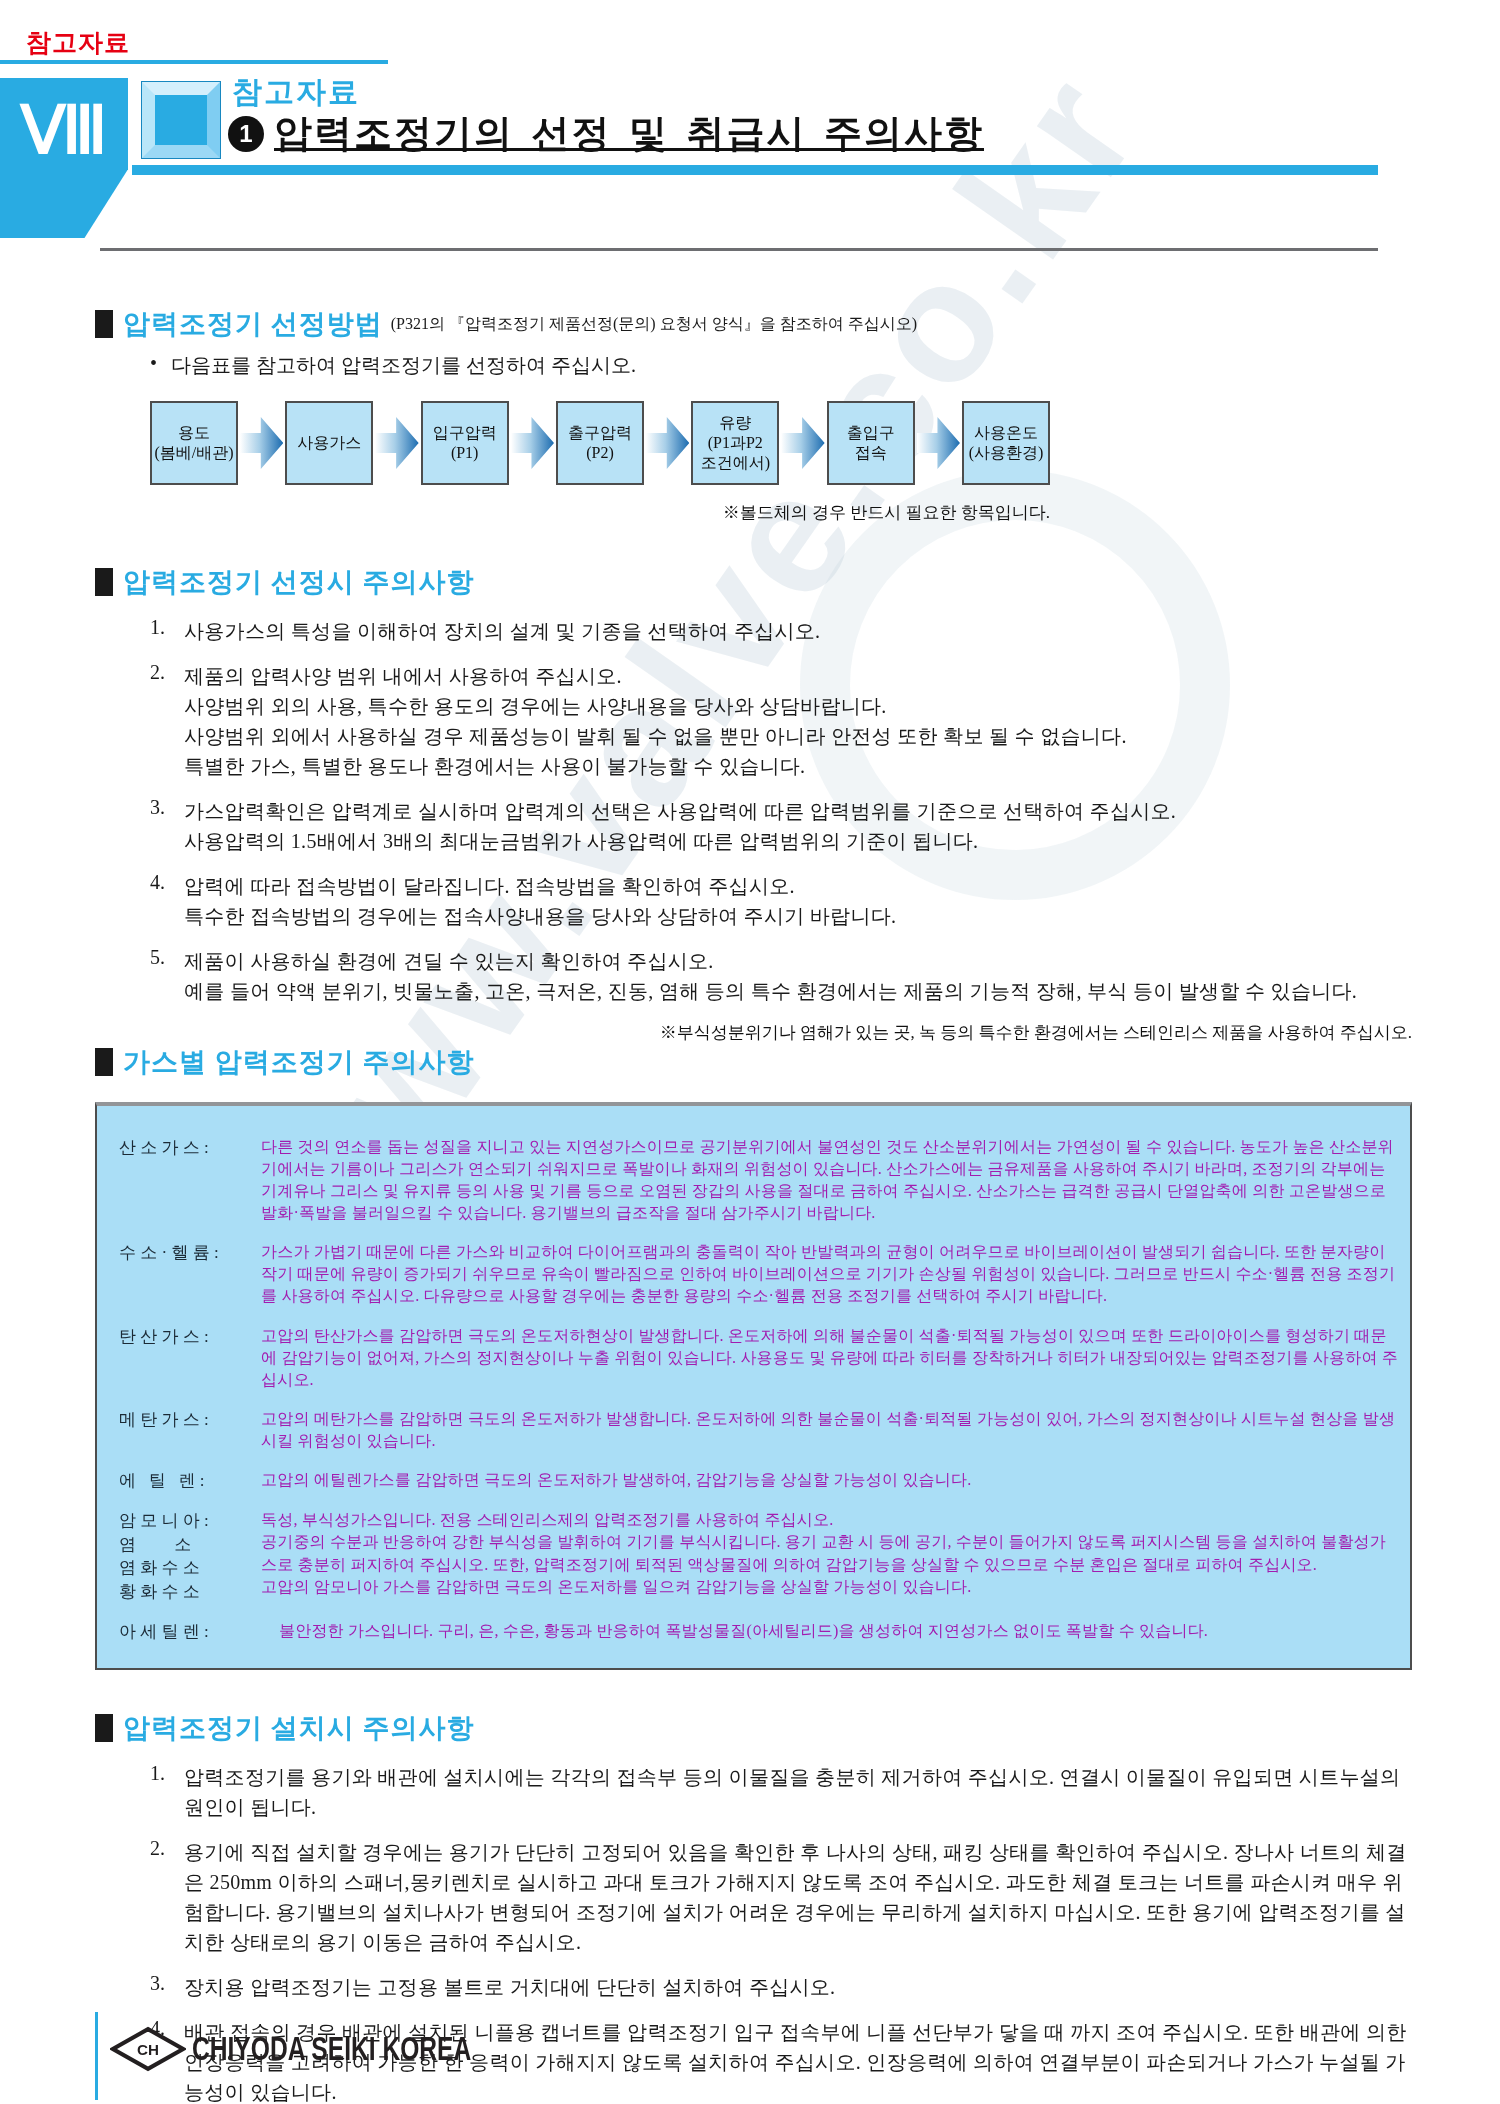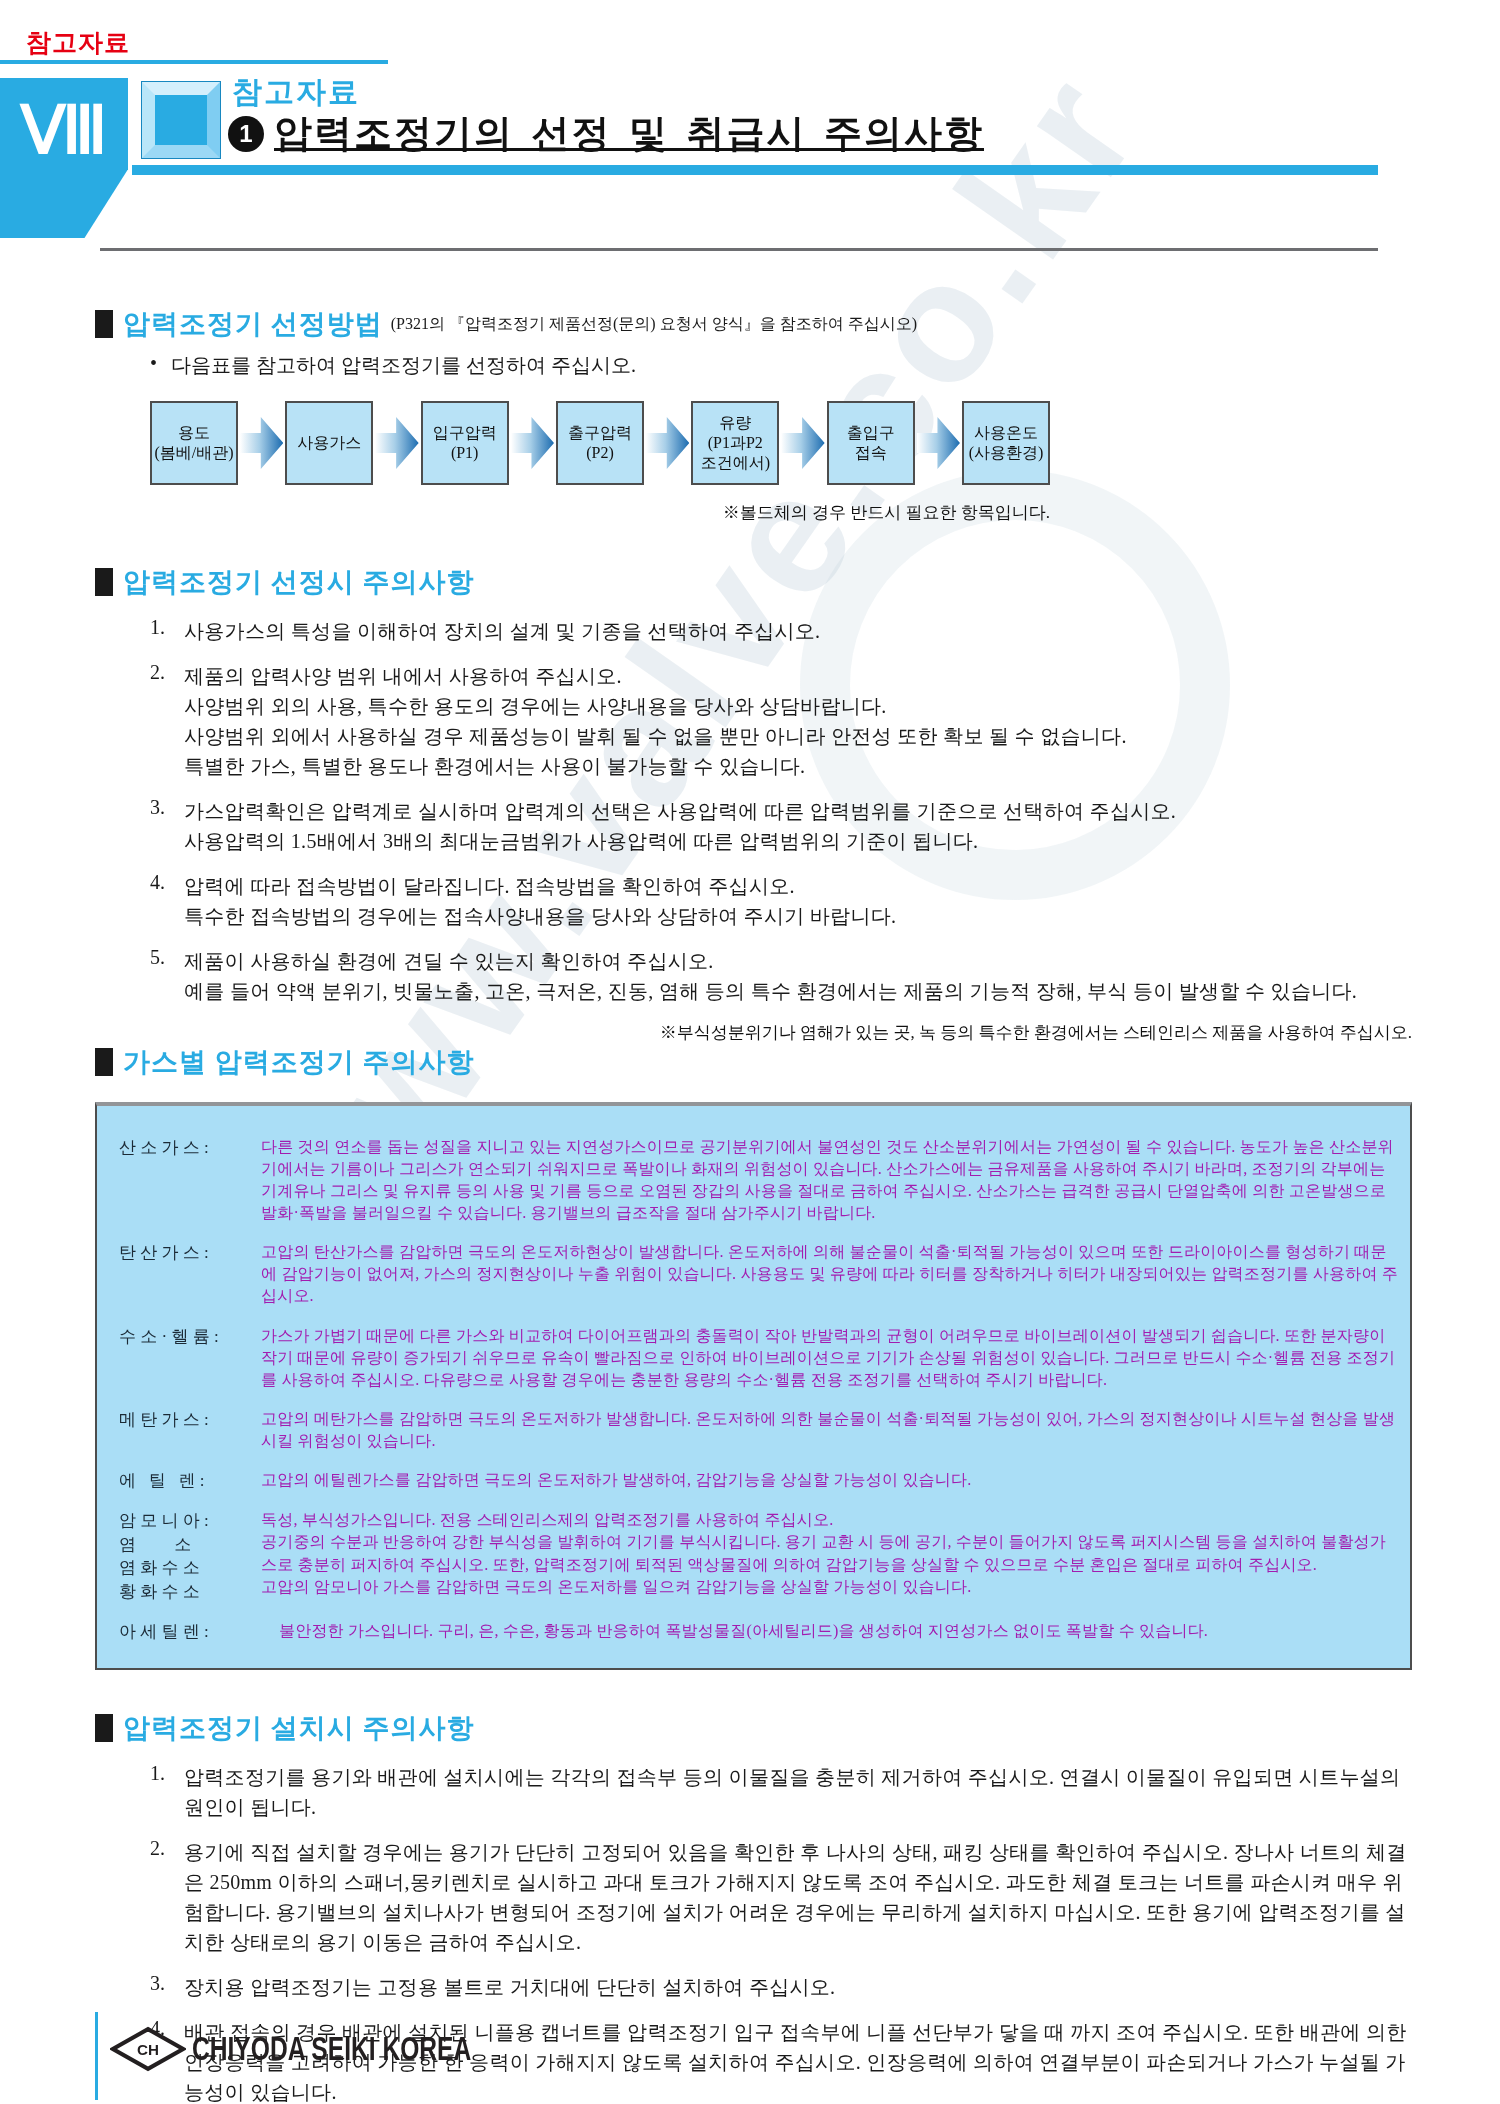--- a/index.html
+++ b/index.html
@@ -171,26 +171,26 @@
       <div class="section-head">
         <span class="sq"></span>
         <span class="sh-title">가스별 압력조정기 주의사항</span>
       </div>
       <div class="gasbox">
         <div class="gasrow">
           <div class="gaslabel">산 소 가 스 :</div>
           <div class="gastext">다른 것의 연소를 돕는 성질을 지니고 있는 지연성가스이므로 공기분위기에서 불연성인 것도 산소분위기에서는 가연성이 될 수 있습니다. 농도가 높은 산소분위기에서는 기름이나 그리스가 연소되기 쉬워지므로 폭발이나 화재의 위험성이 있습니다. 산소가스에는 금유제품을 사용하여 주시기 바라며, 조정기의 각부에는 기계유나 그리스 및 유지류 등의 사용 및 기름 등으로 오염된 장갑의 사용을 절대로 금하여 주십시오. 산소가스는 급격한 공급시 단열압축에 의한 고온발생으로 발화·폭발을 불러일으킬 수 있습니다. 용기밸브의 급조작을 절대 삼가주시기 바랍니다.</div>
         </div>
         <div class="gasrow">
+          <div class="gaslabel">수 소 · 헬 륨 :</div>
+          <div class="gastext">가스가 가볍기 때문에 다른 가스와 비교하여 다이어프램과의 충돌력이 작아 반발력과의 균형이 어려우므로 바이브레이션이 발생되기 쉽습니다. 또한 분자량이 작기 때문에 유량이 증가되기 쉬우므로 유속이 빨라짐으로 인하여 바이브레이션으로 기기가 손상될 위험성이 있습니다. 그러므로 반드시 수소·헬륨 전용 조정기를 사용하여 주십시오. 다유량으로 사용할 경우에는 충분한 용량의 수소·헬륨 전용 조정기를 선택하여 주시기 바랍니다.</div>
+        </div>
+        <div class="gasrow">
           <div class="gaslabel">탄 산 가 스 :</div>
           <div class="gastext">고압의 탄산가스를 감압하면 극도의 온도저하현상이 발생합니다. 온도저하에 의해 불순물이 석출·퇴적될 가능성이 있으며 또한 드라이아이스를 형성하기 때문에 감압기능이 없어져, 가스의 정지현상이나 누출 위험이 있습니다. 사용용도 및 유량에 따라 히터를 장착하거나 히터가 내장되어있는 압력조정기를 사용하여 주십시오.</div>
-        </div>
-        <div class="gasrow">
-          <div class="gaslabel">수 소 · 헬 륨 :</div>
-          <div class="gastext">가스가 가볍기 때문에 다른 가스와 비교하여 다이어프램과의 충돌력이 작아 반발력과의 균형이 어려우므로 바이브레이션이 발생되기 쉽습니다. 또한 분자량이 작기 때문에 유량이 증가되기 쉬우므로 유속이 빨라짐으로 인하여 바이브레이션으로 기기가 손상될 위험성이 있습니다. 그러므로 반드시 수소·헬륨 전용 조정기를 사용하여 주십시오. 다유량으로 사용할 경우에는 충분한 용량의 수소·헬륨 전용 조정기를 선택하여 주시기 바랍니다.</div>
         </div>
         <div class="gasrow">
           <div class="gaslabel">메 탄 가 스 :</div>
           <div class="gastext">고압의 메탄가스를 감압하면 극도의 온도저하가 발생합니다. 온도저하에 의한 불순물이 석출·퇴적될 가능성이 있어, 가스의 정지현상이나 시트누설 현상을 발생시킬 위험성이 있습니다.</div>
         </div>
         <div class="gasrow">
           <div class="gaslabel">에   틸   렌 :</div>
           <div class="gastext">고압의 에틸렌가스를 감압하면 극도의 온도저하가 발생하여, 감압기능을 상실할 가능성이 있습니다.</div>
         </div>
         <div class="gasrow">

